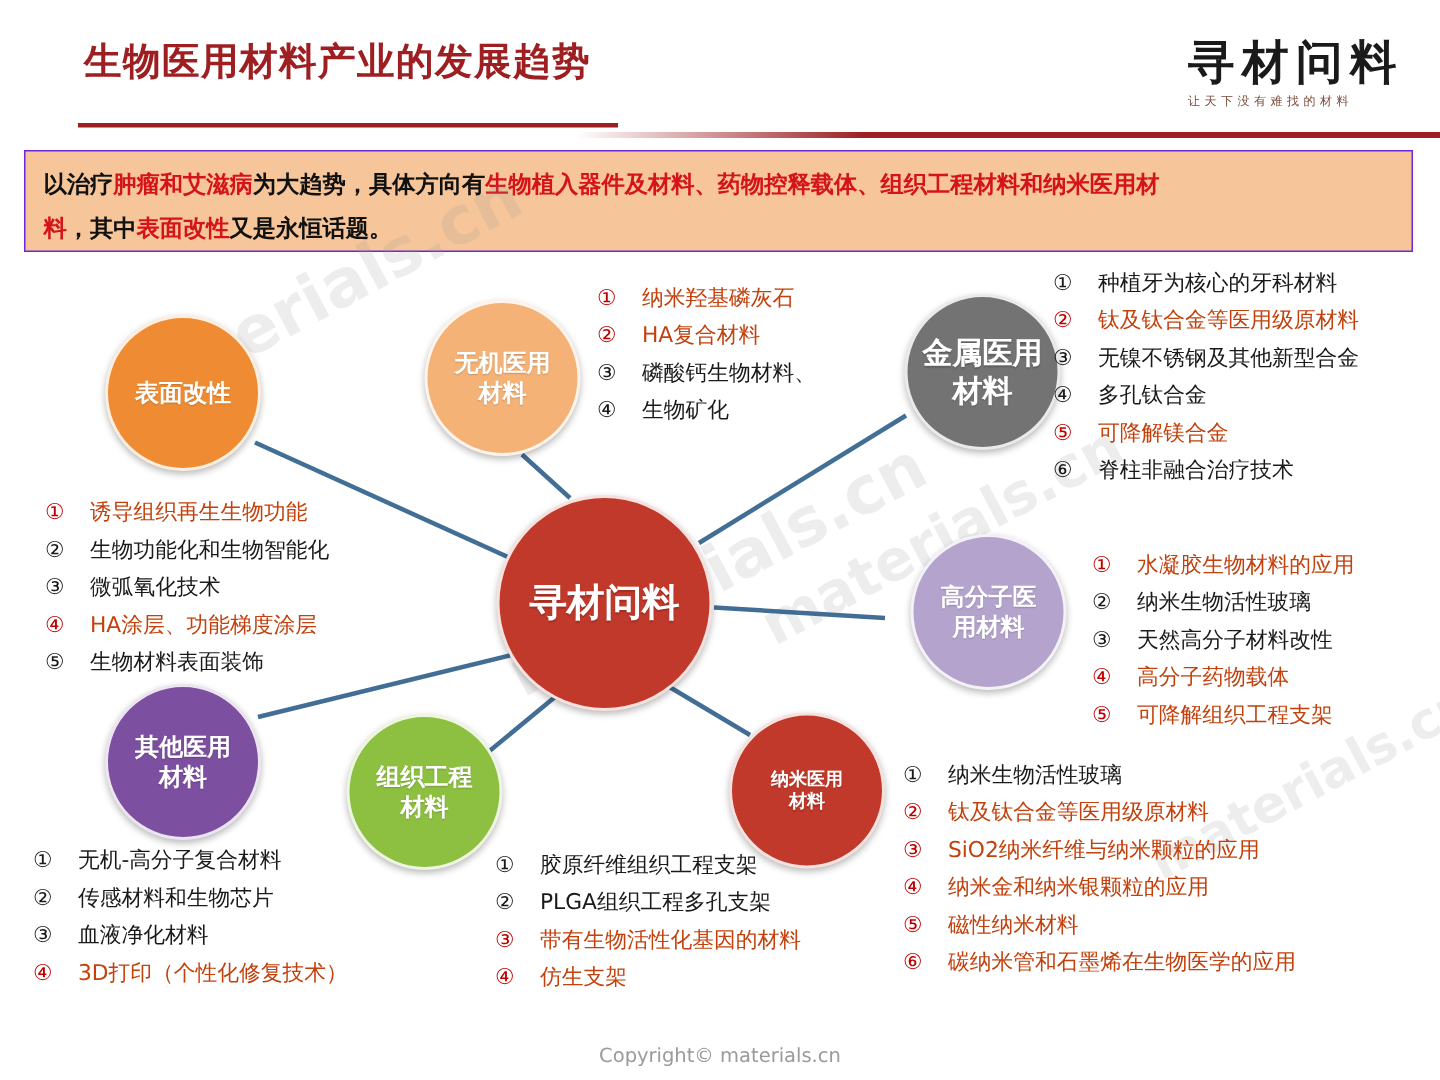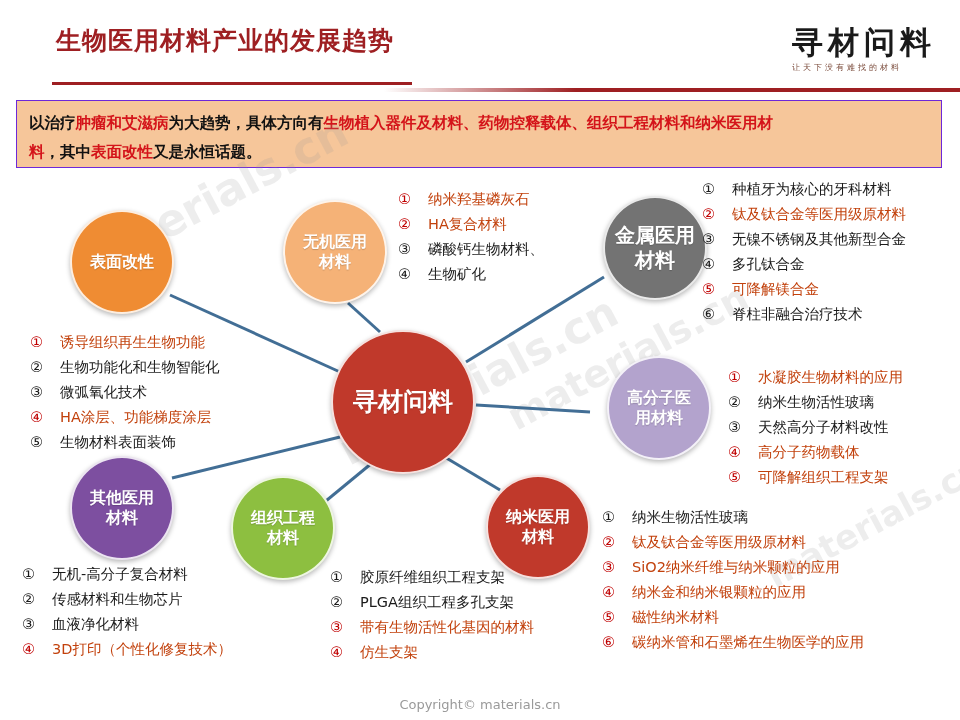--- a/index.html
+++ b/index.html
@@ -140,21 +140,21 @@
   </div>
 
   <div class="bub" style="left:603px;top:196px;width:104px;height:104px;background:#737373;font-size:20px;justify-content:center;">
     <span>金属医用<br>材料</span>
   </div>
 
   <div class="bub" style="left:607px;top:356px;width:104px;height:104px;background:#b3a3cd;font-size:16px;">
     <span>高分子医<br>用材料</span>
   </div>
 
-  <div class="bub" style="left:486px;top:475px;width:104px;height:104px;background:#c0392b;font-size:16px;">
+  <div class="bub" style="left:486px;top:475px;width:104px;height:104px;background:#c0392b;font-size:12px;">
     <span>纳米医用<br>材料</span>
   </div>
 
   <div class="bub" style="left:231px;top:476px;width:104px;height:104px;background:#8dbf40;font-size:16px;">
     <span>组织工程<br>材料</span>
   </div>
 
   <div class="bub" style="left:70px;top:456px;width:104px;height:104px;background:#7d4fa0;font-size:16px;">
     <span>其他医用<br>材料</span>
   </div>

